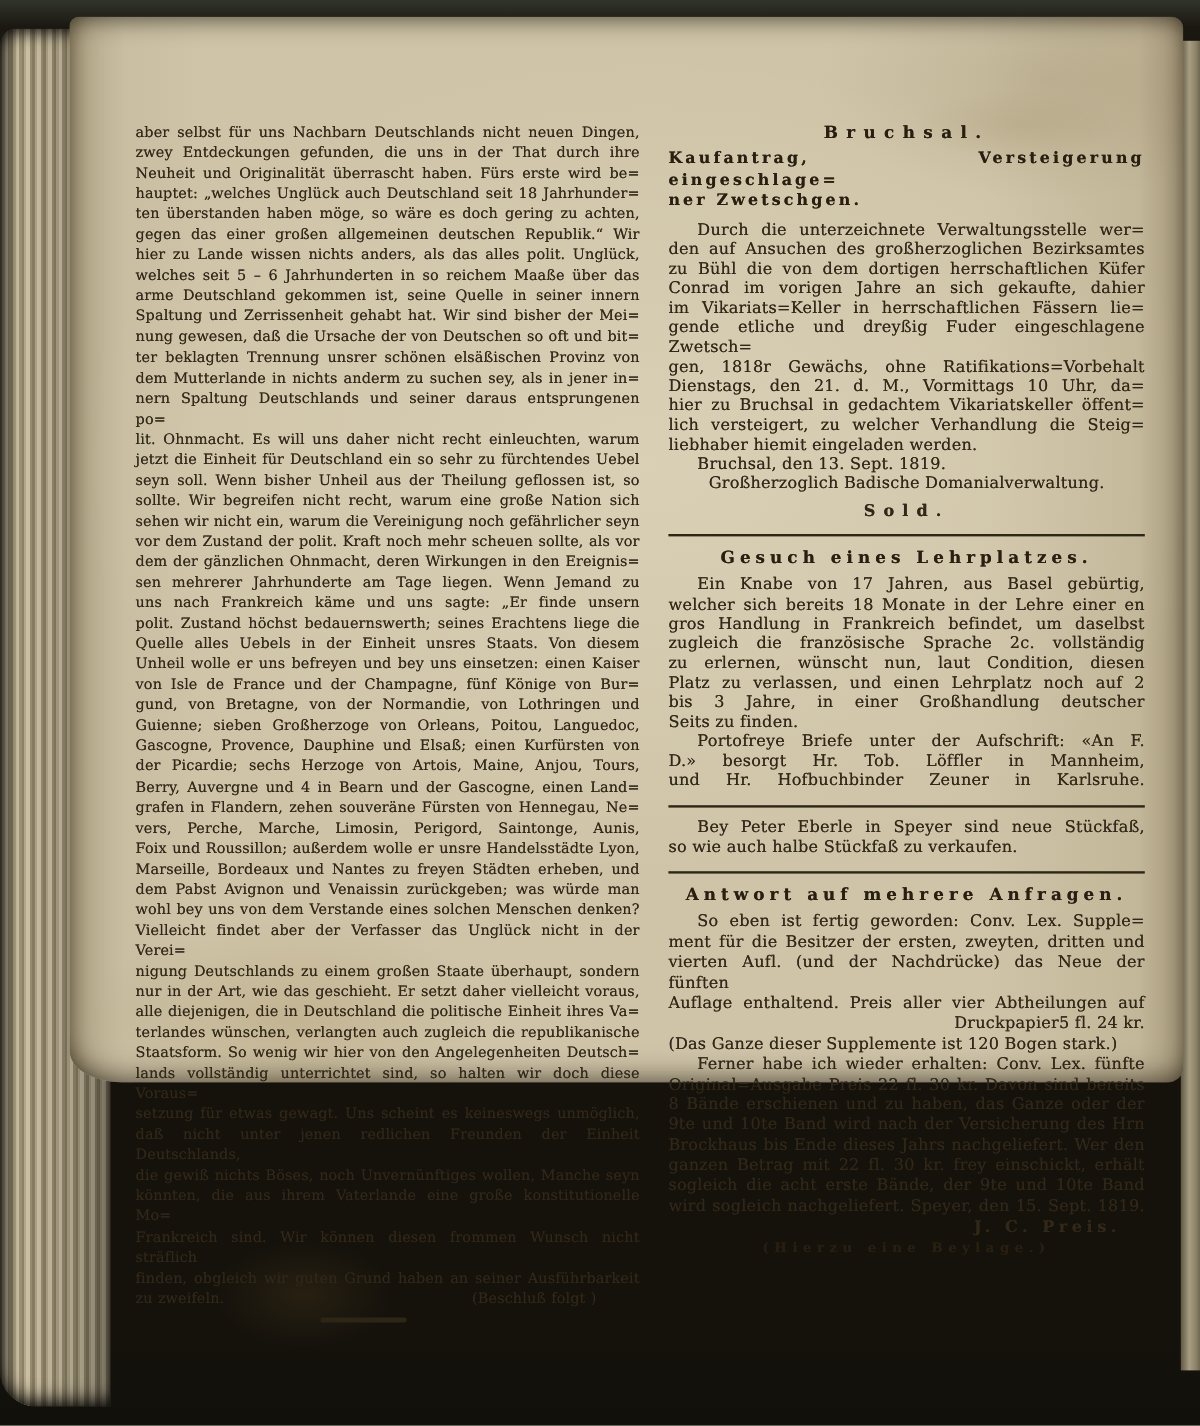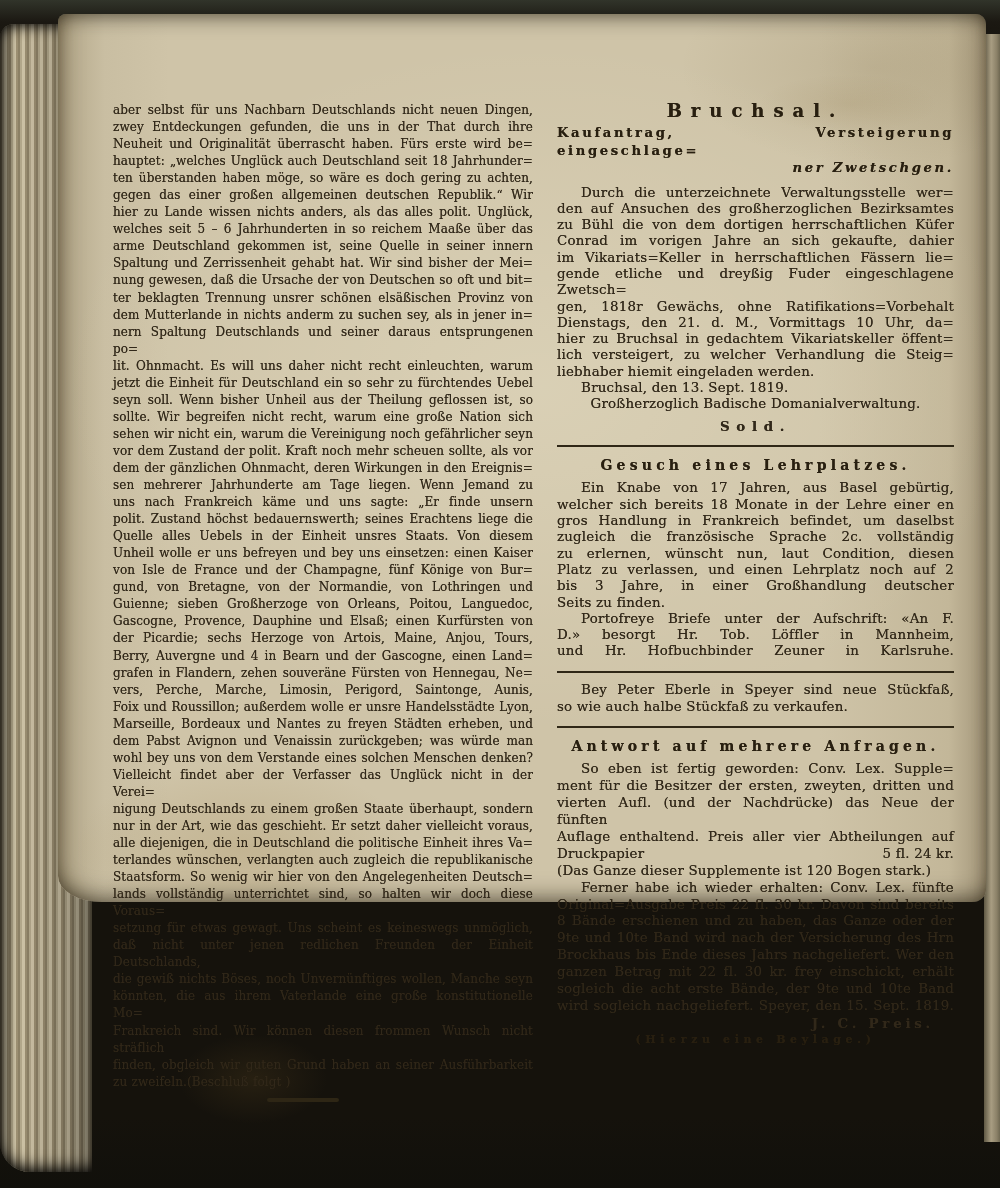--- a/index.html
+++ b/index.html
@@ -44,43 +44,43 @@
   .stain.s1{left:120px;top:1020px;width:150px;height:90px;background:radial-gradient(ellipse,rgba(150,115,50,.14),rgba(0,0,0,0) 70%);}
   .stain.s2{left:700px;top:60px;width:180px;height:60px;background:radial-gradient(ellipse,rgba(130,105,55,.12),rgba(0,0,0,0) 70%);}
 
   
   .col-left{
     position:absolute;left:55px;top:88px;width:420px;
     font-size:12px;line-height:17.05px;letter-spacing:.1px;word-spacing:.4px;
     text-shadow:0 0 .4px rgba(45,35,18,.75);
   }
   .ll{text-align:justify;text-align-last:justify;}
-  .ll.sp{display:flex;text-align:left;}
+  .ll.sp{display:flex;justify-content:space-between;text-align:left;}
   .ll.sp span:last-child{padding-right:36px;}
   .left-rule{width:72px;height:4px;background:#2e2615;border-radius:2px;margin-top:7px;margin-left:154px;}
 
   
   .col-right{
     position:absolute;left:499px;top:88px;width:397px;
     font-size:13.4px;line-height:16.3px;letter-spacing:.015em;
     text-shadow:0 0 .4px rgba(45,35,18,.8);
   }
-  .rh{font-weight:bold;text-align:center;letter-spacing:.5em;font-size:18px;line-height:18px;color:#281f10;}
+  .rh{font-weight:bold;text-align:center;letter-spacing:.5em;font-size:14px;line-height:18px;color:#281f10;}
   .rh.small{letter-spacing:.3em;font-size:14px;margin-bottom:6px;}
   .rsub{font-weight:bold;font-size:13.2px;line-height:17.5px;letter-spacing:.2em;color:#281f10;}
   .rsub.j1{text-align:justify;text-align-last:justify;margin-top:4px;}
-  .rsub.c1{text-align:right;margin-bottom:8px;font-style:italic;}
+  .rsub.c1{text-align:left;margin-bottom:8px;}
   .rl{text-align:justify;text-align-last:justify;}
   .rl.i{text-indent:1.8em;}
   .rl.l{text-align-last:left;}
   .rl.il{text-align-last:left;text-indent:1.8em;}
   .rl.c{text-align:center;text-align-last:center;}
   .rl.sold{text-align:center;text-align-last:center;letter-spacing:.5em;margin-top:5px;font-weight:bold;}
   .rl.sig{text-align:right;text-align-last:right;letter-spacing:.28em;padding-right:20px;font-weight:bold;}
-  .rl.sp{display:flex;justify-content:space-between;}
+  .rl.sp{display:flex;justify-content:flex-end;}
   .divider{height:2.5px;background:#2f2716;margin:11px 0 9px;}
   .rbody.antwort{line-height:16.9px;}
   .footer-note{text-align:center;letter-spacing:.42em;font-weight:bold;font-size:11px;color:#281f10;}
 </style>
 </head>
 <body>
 
 <div class="scene">
   <div class="edges"></div>
   <div class="fore-edge"></div>

